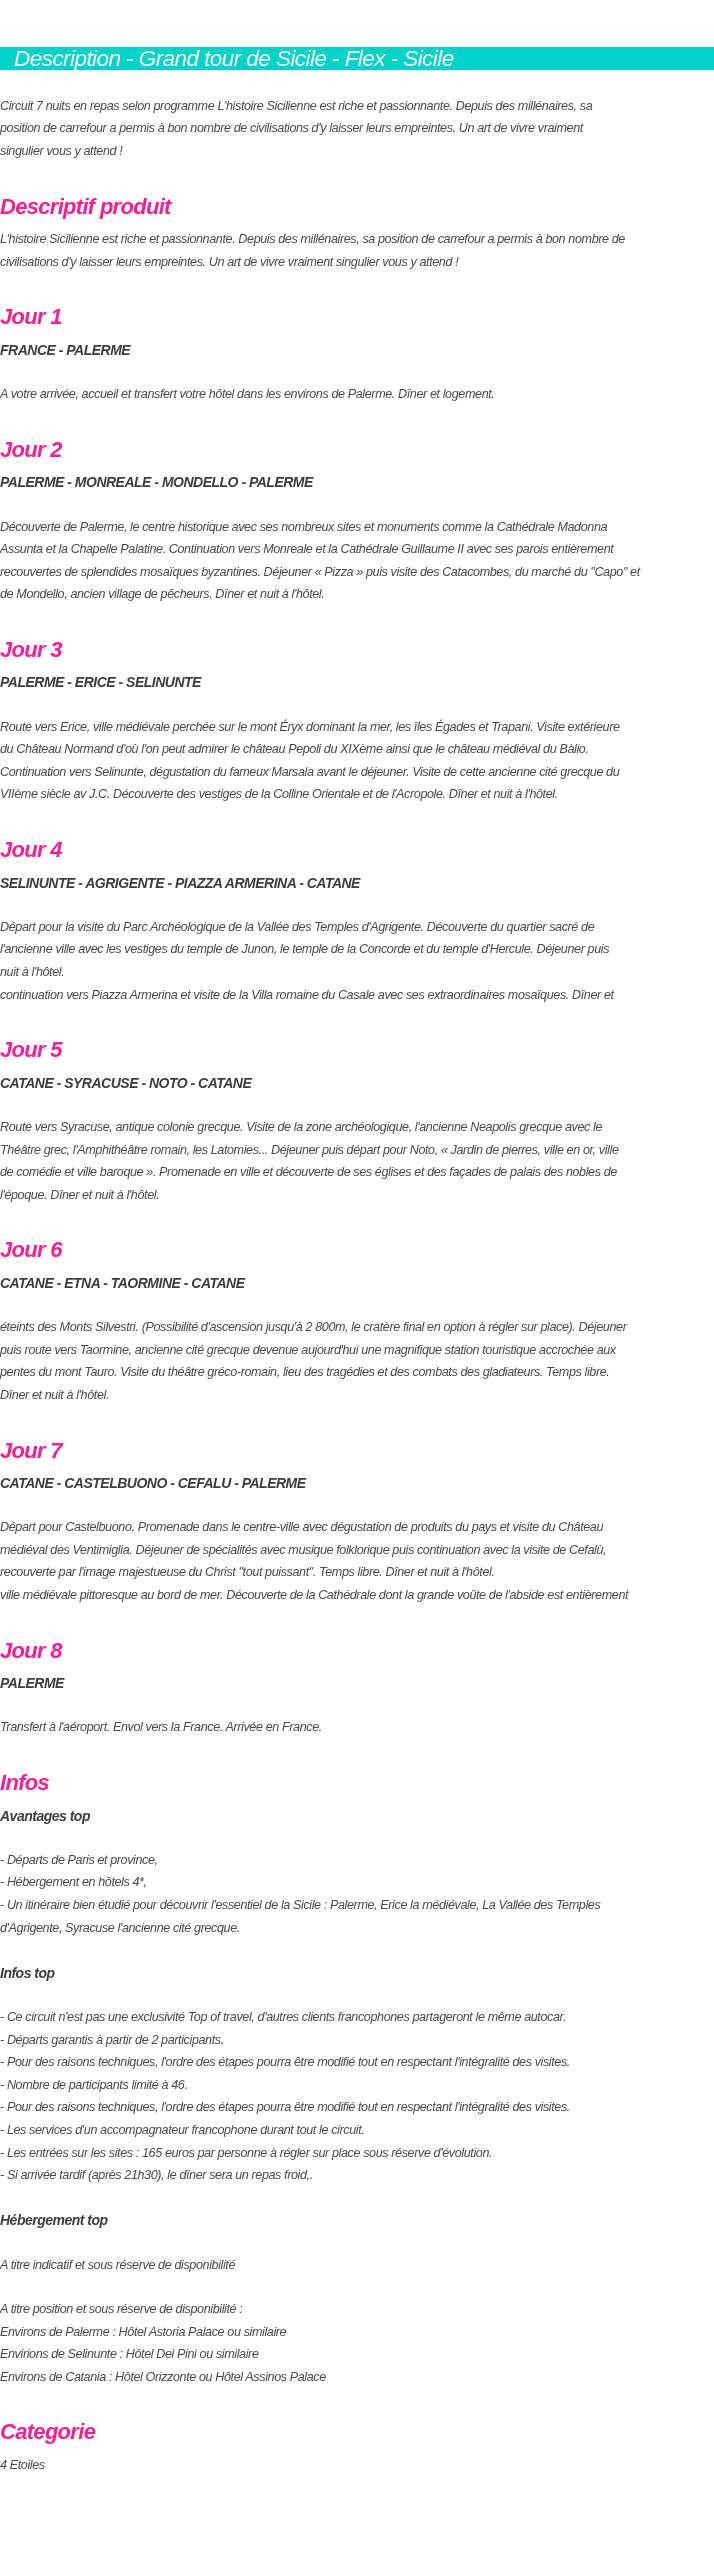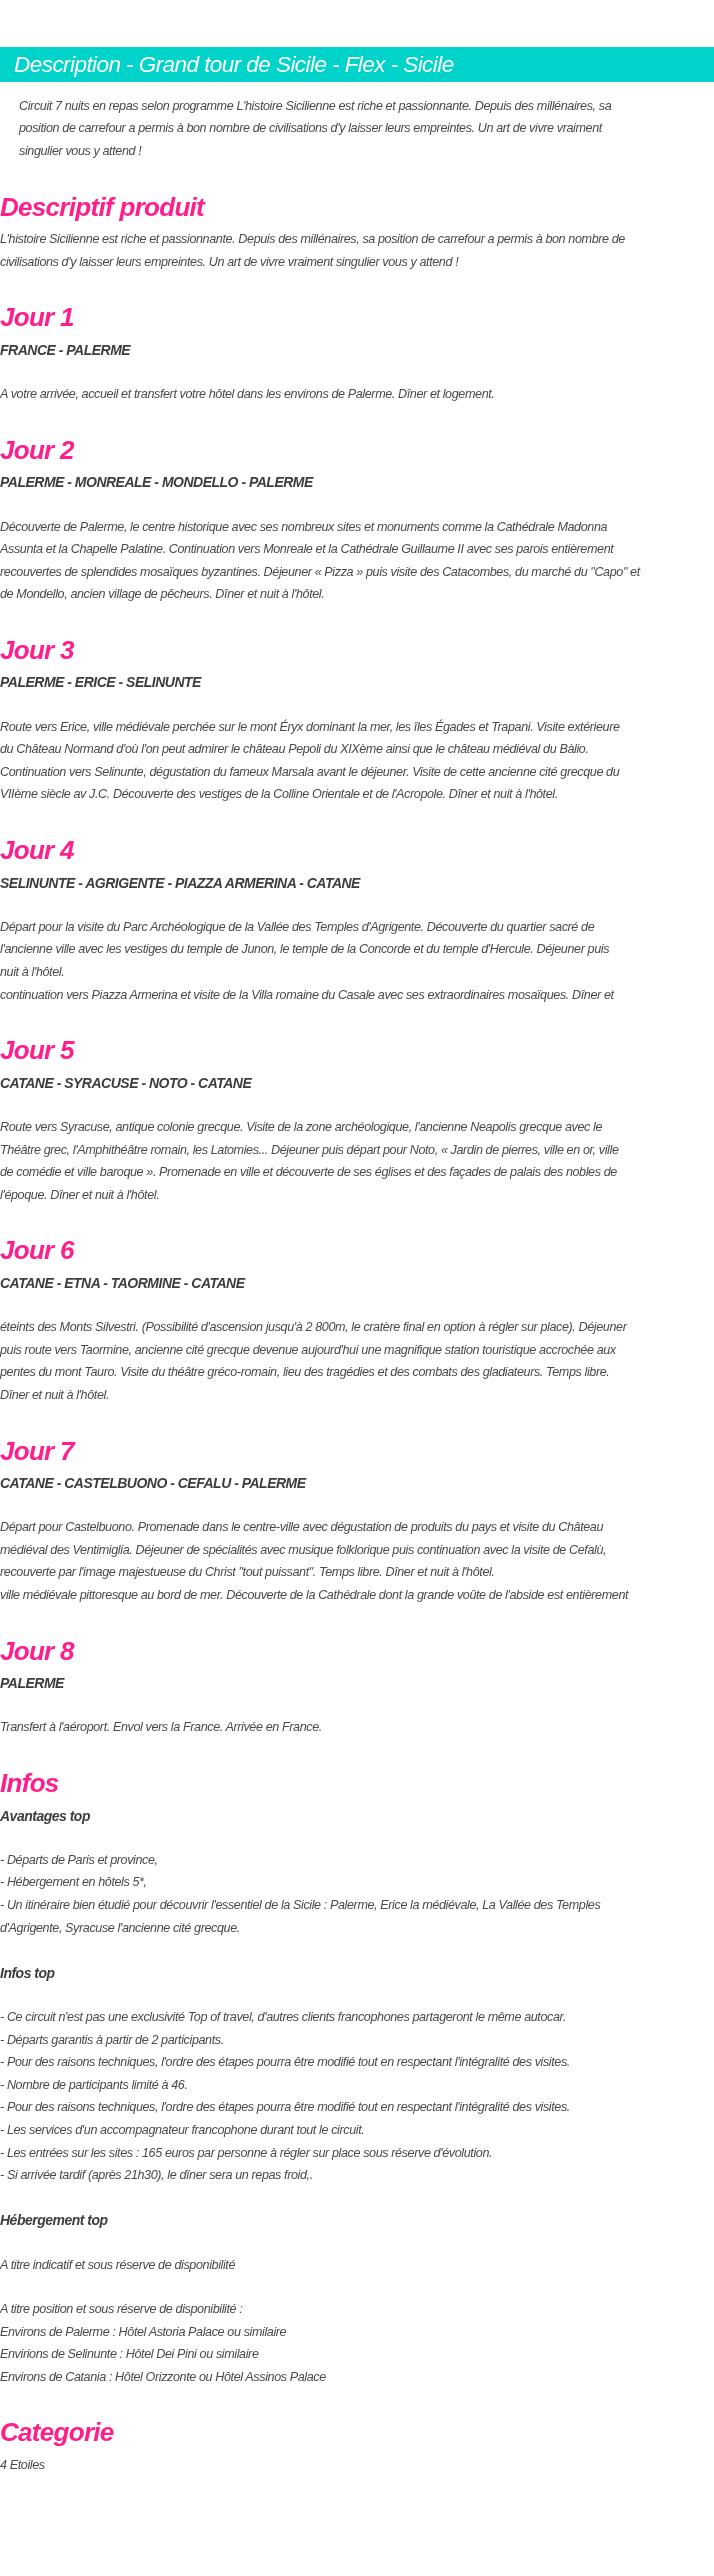--- a/index.html
+++ b/index.html
@@ -16,21 +16,21 @@
   }
   .page {
     position: relative;
     width: 714px;
   }
   .title-bar {
     position: absolute;
     top: 47px;
     left: 0;
     width: 714px;
-    height: 35px;
+    height: 23px;
     background: #00d3c9;
     display: flex;
     align-items: center;
   }
   .title-bar h1 {
     margin: 0 0 0 14px;
     font-size: 22.6px;
     font-style: italic;
     font-weight: normal;
     color: #ffffff;
@@ -46,25 +46,24 @@
   p, .line {
     margin: 0;
     font-size: 12.6px;
     line-height: 22.6px;
     font-style: italic;
     color: #4a4a4a;
     letter-spacing: -0.4px;
   }
   .intro {
     margin-top: 0.9px;
-    padding-left: 19px;
   }
   h2.section {
     margin: 0;
-    font-size: 26px;
+    font-size: 22px;
     line-height: 28px;
     font-style: italic;
     font-weight: bold;
     color: #ff1e8c;
     letter-spacing: -0.7px;
   }
   .sub {
     margin: 0;
     font-size: 14px;
     line-height: 22.6px;
@@ -201,21 +200,21 @@
 
     <div style="height:30px"></div>
 
     <section>
       <h2 class="section">Infos</h2>
       <div style="height:7.5px"></div>
 
       <div class="sub">Avantages top</div>
       <div style="height:21.7px"></div>
       <div class="line">- Départs de Paris et province,</div>
-      <div class="line">- Hébergement en hôtels 5*,</div>
+      <div class="line">- Hébergement en hôtels 4*,</div>
       <div class="line">- Un itinéraire bien étudié pour découvrir l'essentiel de la Sicile : Palerme, Erice la médiévale, La Vallée des Temples</div>
       <div class="line">d'Agrigente, Syracuse l'ancienne cité grecque.</div>
 
       <div style="height:22.6px"></div>
       <div class="sub">Infos top</div>
       <div style="height:21.7px"></div>
       <div class="line">- Ce circuit n'est pas une exclusivité Top of travel, d'autres clients francophones partageront le même autocar.</div>
       <div class="line">- Départs garantis à partir de 2 participants.</div>
       <div class="line">- Pour des raisons techniques, l'ordre des étapes pourra être modifié tout en respectant l'intégralité des visites.</div>
       <div class="line">- Nombre de participants limité à 46.</div>

